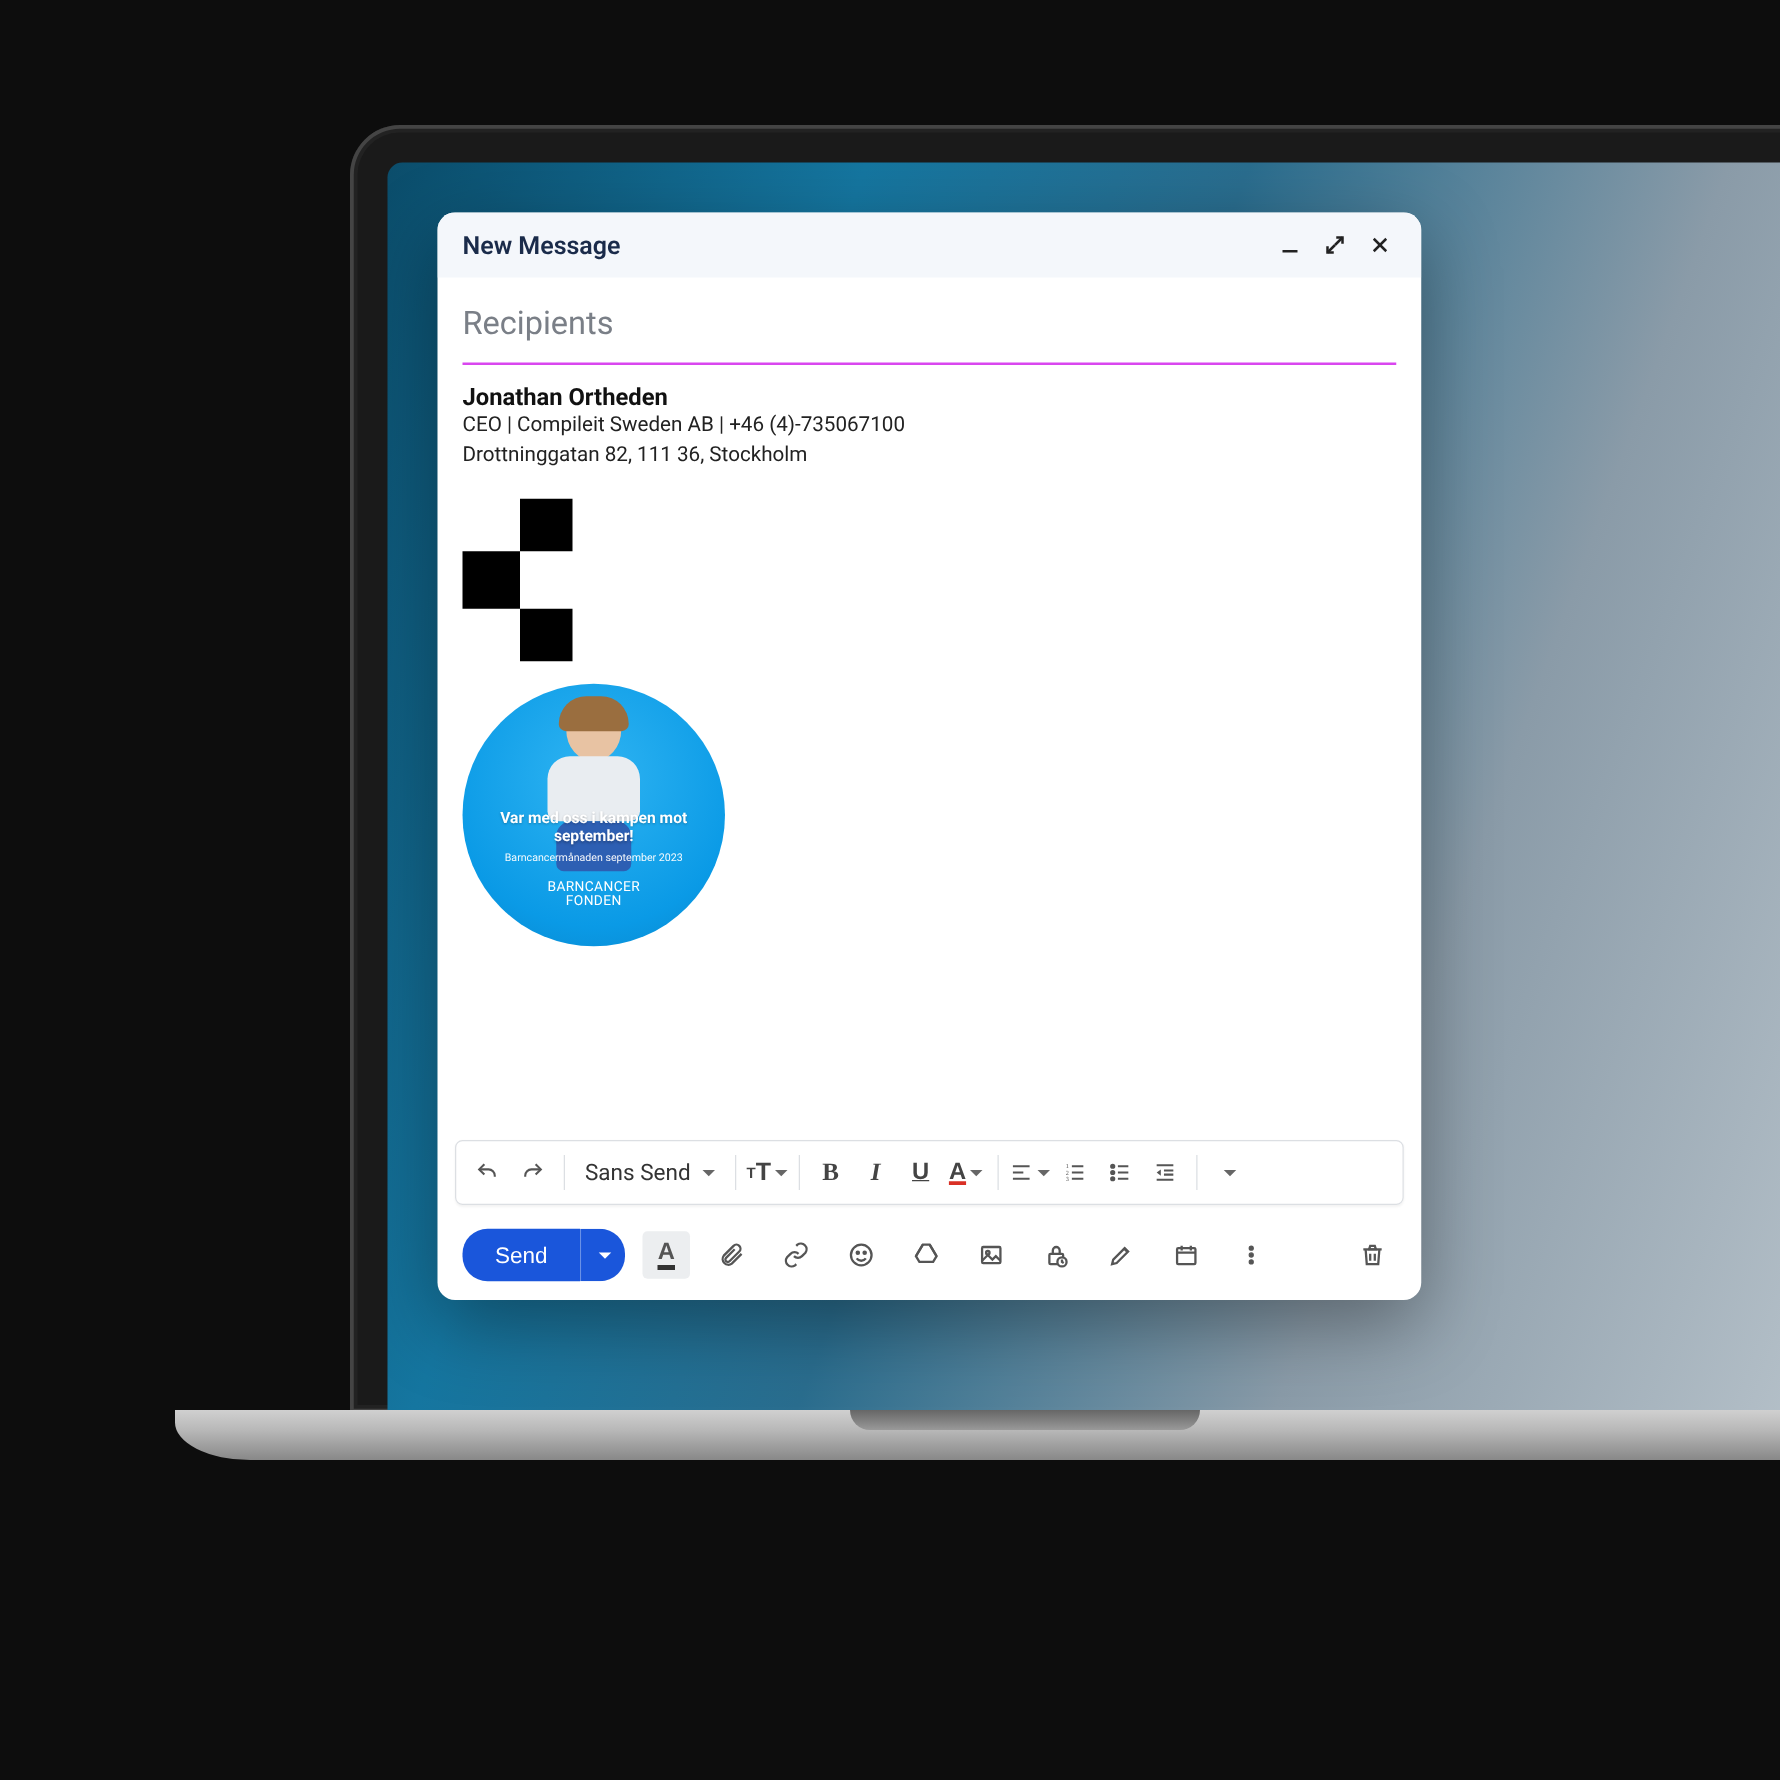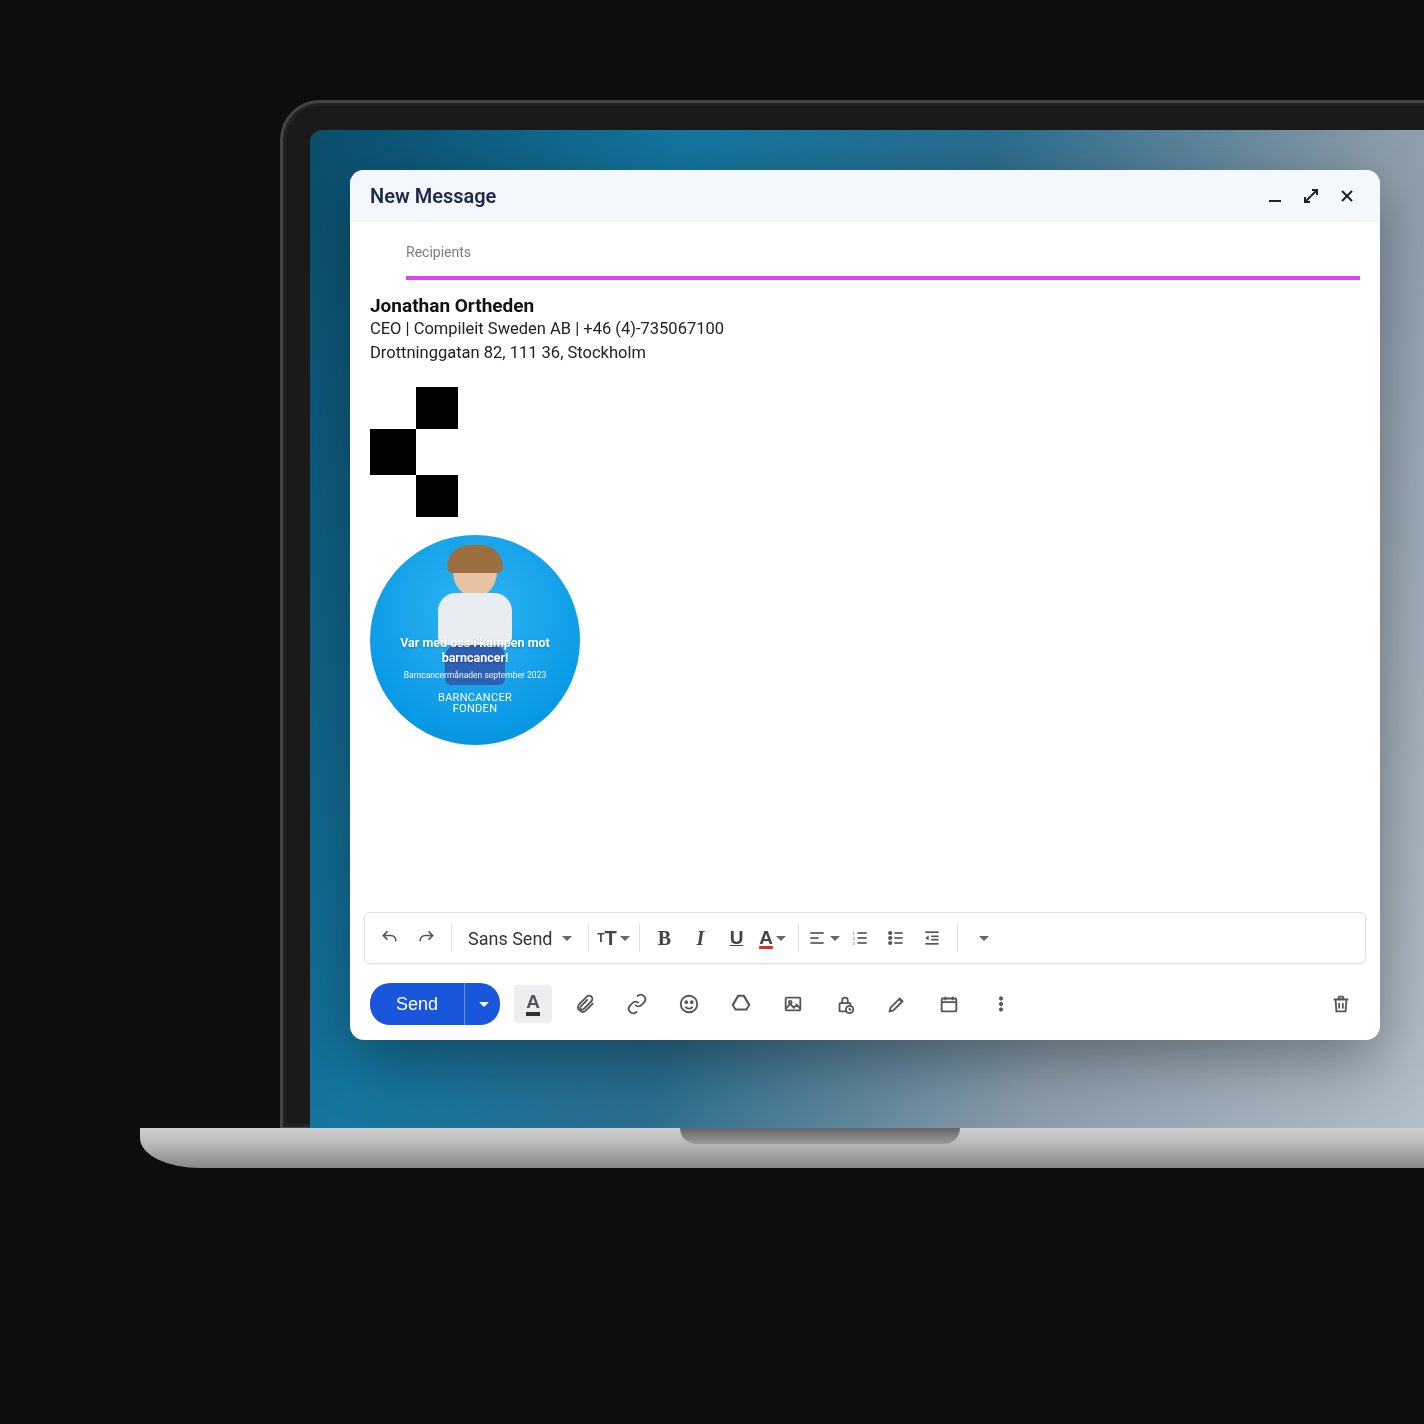--- a/index.html
+++ b/index.html
@@ -54,21 +54,21 @@
     height: 16px;
     background: linear-gradient(to bottom, #666 0%, #999 100%);
     border-radius: 0 0 18px 18px;
   }
 
   
   .compose {
     position: absolute;
     left: 40px;
     top: 40px;
-    width: 1030px;
+    width: 787px;
     height: 870px;
     background: #fff;
     border-radius: 14px;
     box-shadow: 0 20px 60px rgba(0,0,0,.35);
     display: flex;
     flex-direction: column;
     overflow: hidden;
   }
 
   .titlebar {
@@ -90,26 +90,25 @@
     display: flex; align-items: center; justify-content: center;
     color: #222;
     cursor: pointer;
   }
   .win-btn svg { width: 16px; height: 16px; }
 
   .fields {
     padding: 6px 20px 0 20px;
   }
   .field {
-    border-bottom: 4px solid #d946ef;
+    border-bottom: 2px solid #d946ef;
     padding: 16px 0;
     color: #7a7f87;
-    font-size: 14px;
+    font-size: 26px;
     cursor: text;
-    margin-left: 36px;
   }
 
   .body-area {
     flex: 1;
     padding: 14px 20px 10px 20px;
     overflow: hidden;
   }
   .sig-name { font-weight: 700; font-size: 19px; color: #111; }
   .sig-line { font-size: 16.5px; color: #222; line-height: 1.45; }
 
@@ -295,21 +294,21 @@
               <div class="sq c"></div>
           </div>
 
           <div class="badge">
             <div class="child">
               <div class="hair"></div>
               <div class="head"></div>
               <div class="torso"></div>
               <div class="legs"></div>
             </div>
-            <div class="badge-text">Var med oss i kampen mot barncancer!</div>
+            <div class="badge-text">Var med oss i kampen mot september!</div>
             <div class="badge-sub">Barncancermånaden september 2023</div>
             <div class="badge-brand">
               <span>BARNCANCER</span><br><span>FONDEN</span>
             </div>
           </div>
         </div>
 
         <div class="format-bar">
           <div class="fbtn">
             <svg viewBox="0 0 24 24" fill="none" stroke="#555" stroke-width="2">

